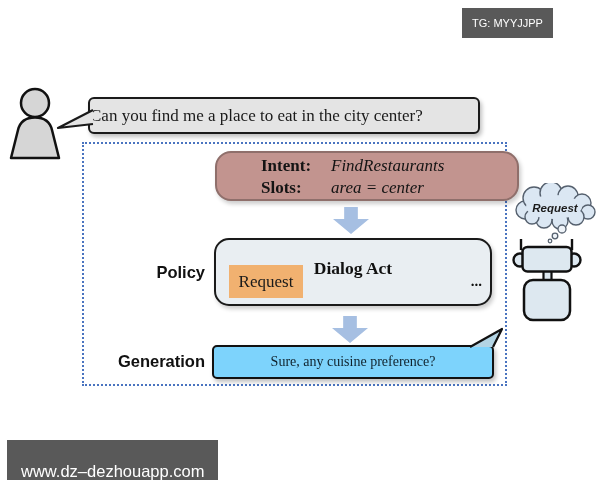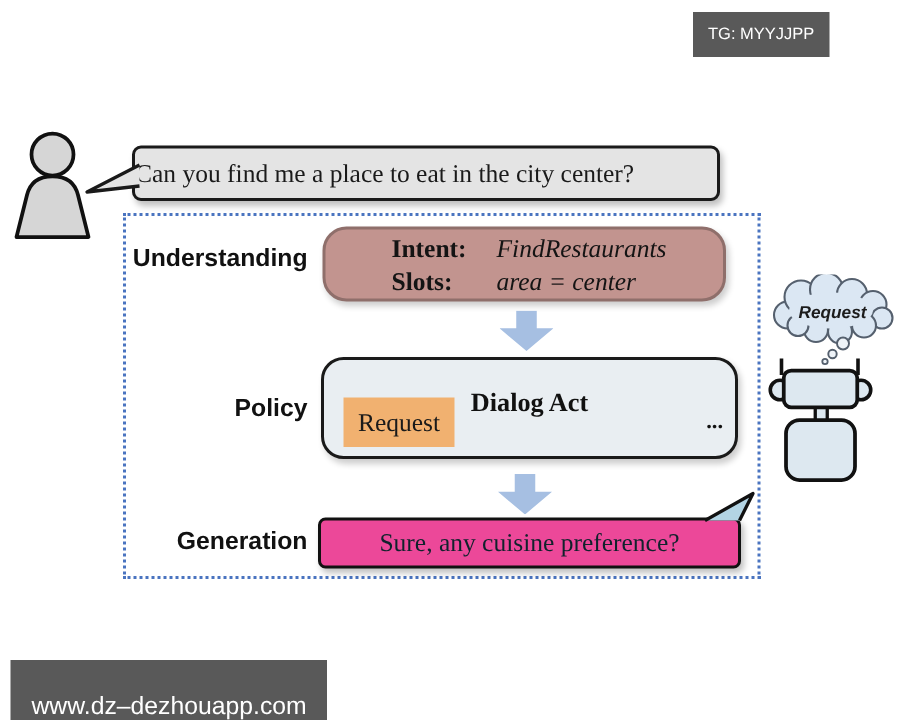--- a/index.html
+++ b/index.html
@@ -44,21 +44,21 @@
     position: absolute; right: 395px; text-align: right;
     font-weight: 700; font-size: 16.5px; color: #111; white-space: nowrap;
     font-family: "Liberation Sans", sans-serif;
   }
   .label-understanding { top: 163px; }
   .label-policy        { top: 263px; margin-left: 36px; }
   .label-generation    { top: 352px; }
 
   
   .intent-box {
-    position: absolute; left: 215px; top: 151px; width: 269px; height: 50px;
+    position: absolute; left: 215px; top: 151px; width: 304px; height: 50px;
     background: #c2948f; border: 2px solid #8f6f6b; border-radius: 16px;
     box-shadow: 2px 3px 4px rgba(0,0,0,0.2);
     box-sizing: border-box; padding: 2px 0 0 44px;
     font-family: "Liberation Serif", serif; font-size: 17px; color: #141414;
   }
   .intent-row { line-height: 22px; white-space: nowrap; }
   .intent-row .key { display: inline-block; width: 70px; font-weight: 700; }
   .intent-row .val { font-style: italic; }
 
   
@@ -88,24 +88,24 @@
     font-family: "Liberation Serif", serif; font-size: 17px; color: #1a1a1a;
   }
   .chip-request { width: 74px; background: #f1b170; }
   .chip-inform  { width: 64px; background: #c3c3c3; }
   .chip-confirm { width: 74px; background: #c6c6c6; }
   .ellipsis { font-family: "Liberation Serif", serif; font-weight: 700; font-size: 15px; color: #111; }
 
   
   .gen-bubble {
     position: absolute; left: 212px; top: 345px; width: 282px; height: 34px;
-    background: #ec4899; border: 2px solid #111; border-radius: 5px;
+    background: #7dd3fc; border: 2px solid #111; border-radius: 5px;
     box-shadow: 2px 3px 4px rgba(0,0,0,0.25); box-sizing: border-box;
     display: flex; align-items: center; justify-content: center;
-    font-family: "Liberation Serif", serif; font-size: 17px; color: #10222c;
+    font-family: "Liberation Serif", serif; font-size: 14px; color: #10222c;
     white-space: nowrap;
   }
   .gen-tail { position: absolute; left: 460px; top: 324px; }
 </style>
 </head>
 <body>
 
 <div class="canvas">
 
   <div class="badge badge-top">TG: MYYJJPP</div>
@@ -117,21 +117,20 @@
 
   <div class="user-bubble">
     <span>Can you find me a place to eat in the city center?</span>
   </div>
   <svg class="user-tail" width="42" height="28" viewBox="0 0 42 28">
     <path d="M38,5 L3,23 L38,19" fill="#e4e4e4" stroke="#1a1a1a" stroke-width="2.2" stroke-linejoin="round"></path>
   </svg>
 
   <div class="dashed-box"></div>
 
-  <div class="stage-label label-understanding">Understanding</div>
   <div class="intent-box">
     <div class="intent-row">
       <span class="key">Intent:</span><span class="val">FindRestaurants</span>
     </div>
     <div class="intent-row">
       <span class="key">Slots:</span><span class="val">area = center</span>
     </div>
   </div>
 
   <div class="arrow arrow1"></div>

